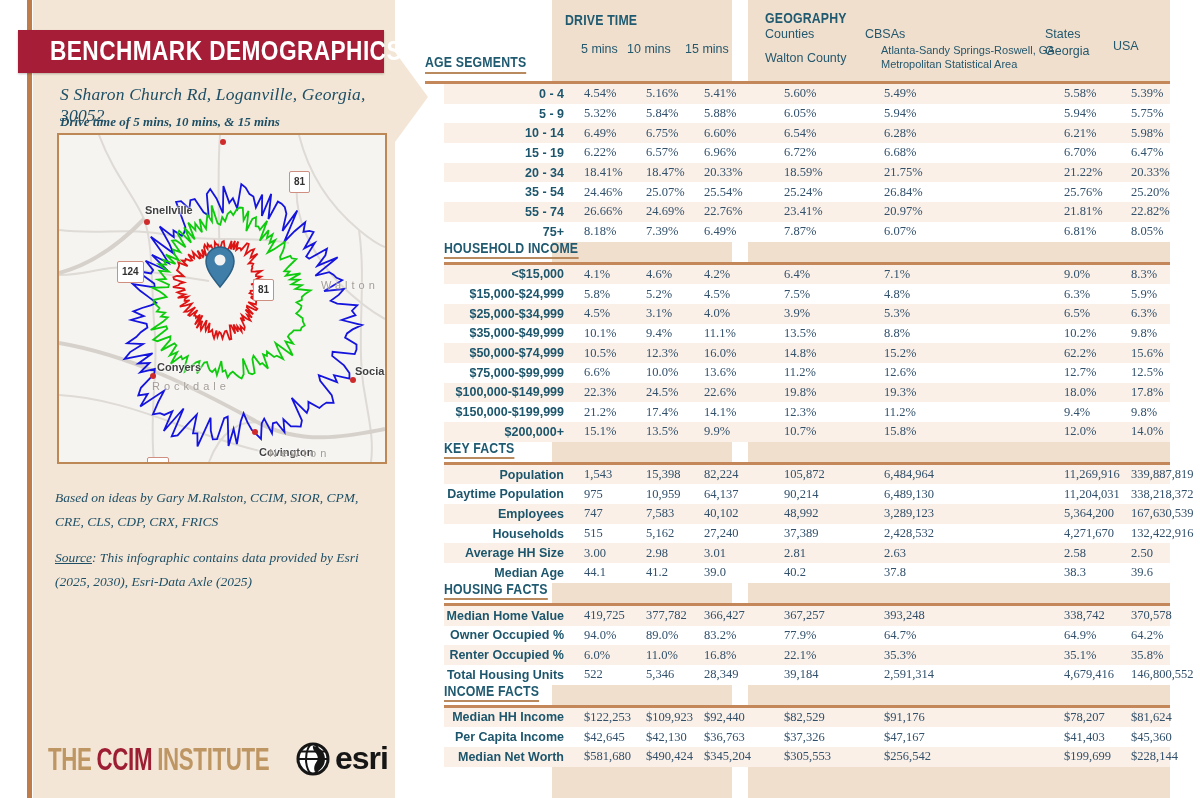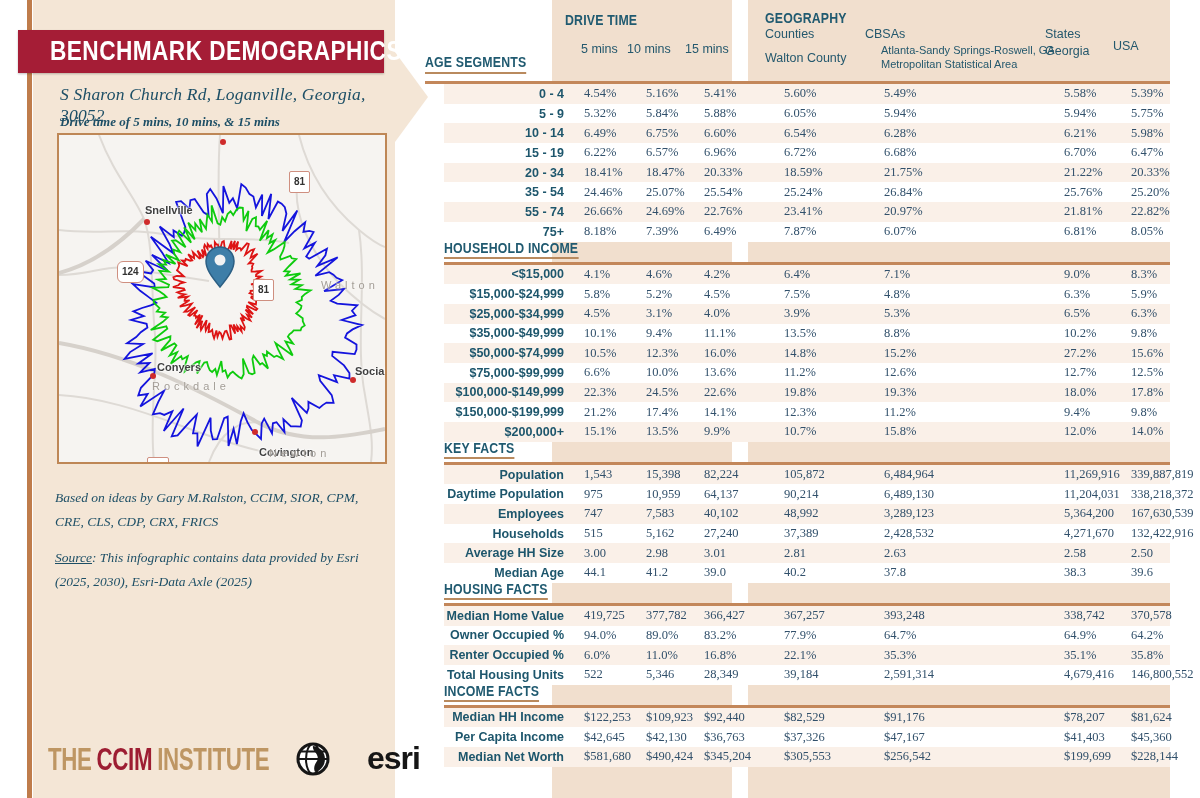--- a/index.html
+++ b/index.html
@@ -34,21 +34,21 @@
   .attribution{position:absolute;left:55px;top:486px;width:330px;font-family:"Liberation Serif",serif;
         font-style:italic;font-size:13.5px;color:#1d4f66;line-height:1.75;}
   .source{position:absolute;left:55px;top:546px;width:336px;font-family:"Liberation Serif",serif;
         font-style:italic;font-size:13.5px;color:#1d4f66;line-height:1.75;}
   .source .src-label{text-decoration:underline;}
   .logos{position:absolute;left:48px;top:738px;width:340px;height:44px;}
   .ccim{position:absolute;left:0;top:4px;font-weight:bold;font-size:31px;white-space:nowrap;
         transform:scaleX(.72);transform-origin:left center;letter-spacing:-.5px;}
   .ccim .gold{color:#be9663;}
   .ccim .crimson{color:#9d1d32;margin:0 7px;}
-  .esri{position:absolute;left:247px;top:2px;display:flex;align-items:center;gap:32px;}
+  .esri{position:absolute;left:247px;top:2px;display:flex;align-items:center;}
   .esri-text{font-weight:bold;font-size:32px;color:#161616;letter-spacing:-1px;margin-left:4px;}
   
   .table-area{position:absolute;left:425px;top:0;width:745px;height:798px;}
   .band{position:absolute;top:0;bottom:0;background:#f1dfce;}
   .band-dt{left:127px;width:180px;}
   .band-geo{left:323px;width:422px;}
   .thead{position:relative;height:84px;z-index:1;}
   .hd{position:absolute;color:#24586d;font-size:12.5px;white-space:nowrap;}
   .hd-title{font-weight:bold;font-size:14px;color:#205a70;transform:scaleX(.88);
         transform-origin:left center;letter-spacing:.2px;}
@@ -116,21 +116,21 @@
         <div class="city-dot" style="left: 91px; top: 238px;"></div>
         <div class="map-label" style="left: 98px; top: 226px;">Conyers</div>
         <div class="city-dot" style="left: 193px; top: 294px;"></div>
         <div class="map-label" style="left: 200px; top: 283px; margin-top: 28px;">Covington</div>
         <div class="city-dot" style="left: 291px; top: 242px;"></div>
         <div class="map-label" style="left: 296px; top: 230px;">Social Circle</div>
         <div class="county-label" style="left: 262px; top: 144px;">Walton</div>
         <div class="county-label" style="left: 93px; top: 245px;">Rockdale</div>
         <div class="county-label" style="left: 174px; top: 312px; margin-left: 36px;">Newton</div>
         <div class="shield" style="left: 230px; top: 36px;">81</div>
-        <div class="shield" style="left: 58px; top: 126px; border-radius: 6px;">124</div>
+        <div class="shield" style="left: 58px; top: 126px;">124</div>
         <div class="shield" style="left: 194px; top: 144px;">81</div>
         <div class="shield" style="left: 88px; top: 322px; width: 12px; height: 8px;"></div>
         <div class="city-dot" style="left: 161px; top: 4px;"></div>
       </div>
     <svg width="326" height="327" viewBox="0 0 326 327" style="pointer-events:none;">
       <path d="M161 152 c-9,-11 -14,-18 -14,-26 a14,14 0 1 1 28,0 c0,8 -5,15 -14,26 z" fill="#3e7ea8" stroke="#2c5f84" stroke-width="1.5"></path>
       <circle cx="161" cy="125" r="5.5" fill="#f2f2f2"></circle>
     </svg>
   </div>
 
@@ -327,21 +327,21 @@
         </div>
         <div class="trow odd">
           <div class="cell rlabel">$50,000-$74,999</div>
           <div class="cell"></div>
           <div class="cell val">10.5%</div>
           <div class="cell val">12.3%</div>
           <div class="cell val">16.0%</div>
           <div class="cell"></div>
           <div class="cell val">14.8%</div>
           <div class="cell val">15.2%</div>
-          <div class="cell val">27.2%</div>
+          <div class="cell val">62.2%</div>
           <div class="cell val">15.6%</div>
         </div>
         <div class="trow even">
           <div class="cell rlabel">$75,000-$99,999</div>
           <div class="cell"></div>
           <div class="cell val">6.6%</div>
           <div class="cell val">10.0%</div>
           <div class="cell val">13.6%</div>
           <div class="cell"></div>
           <div class="cell val">11.2%</div>

